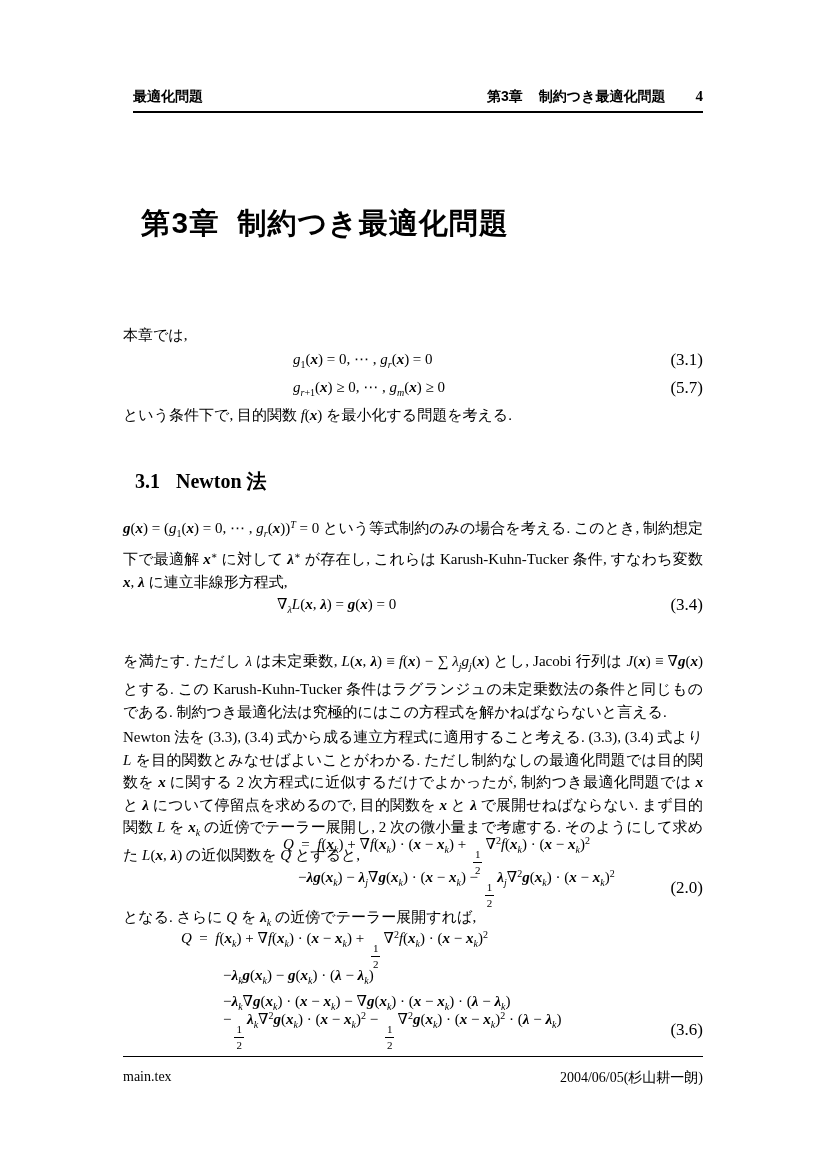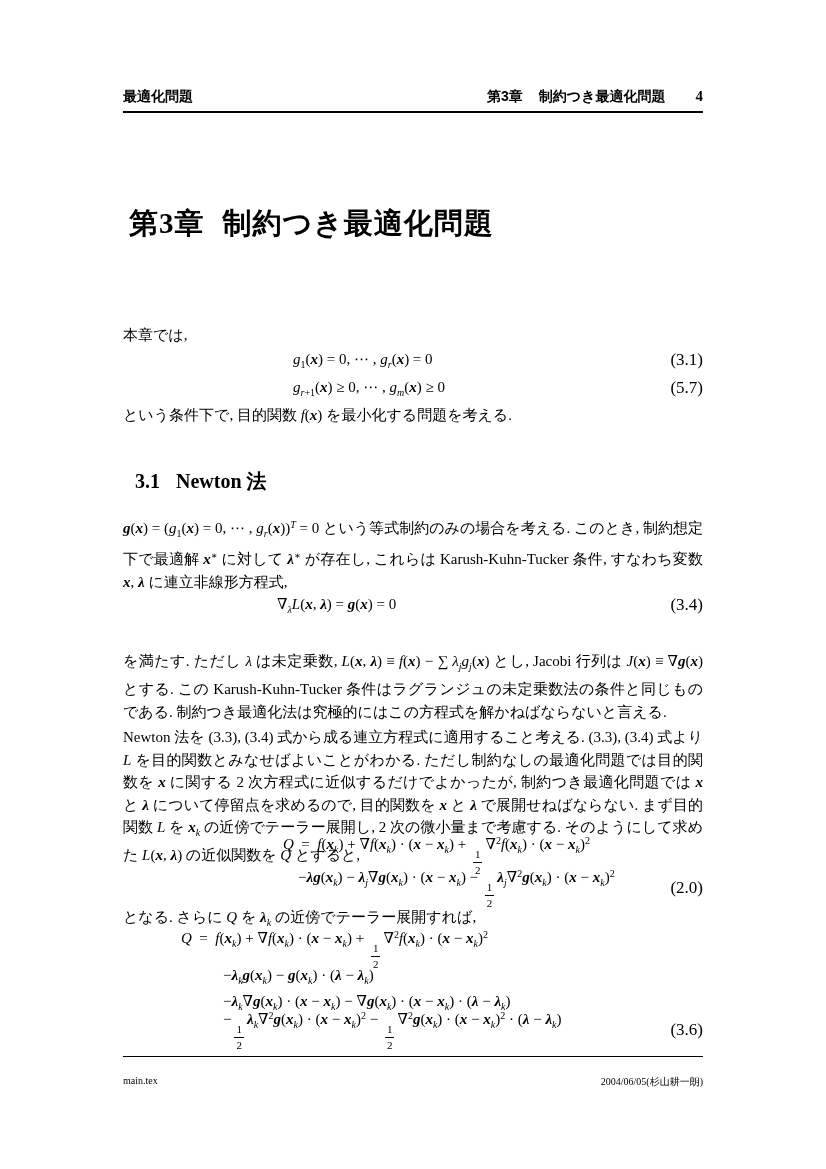--- a/index.html
+++ b/index.html
@@ -1,28 +1,28 @@
 <!DOCTYPE html>
 <html><head>
 <meta charset="utf-8">
 <style>
   html,body{margin:0;padding:0}
   body{width:826px;height:1169px;background:#ffffff;position:relative;color:#000;
        font-family:"Liberation Serif","DejaVu Serif",serif;}
   .page{position:absolute;inset:0;overflow:hidden;background:#fff}
 
-  .header{position:absolute;left:123px;right:123px;top:88px;display:flex;align-items:center;
+  .header{position:absolute;left:133px;right:123px;top:88px;display:flex;align-items:center;
           font-family:"Liberation Sans","DejaVu Sans",sans-serif;font-weight:bold;font-size:14px;
           padding-bottom:5px;border-bottom:2px solid #000}
   .hdr-right{margin-left:auto;display:flex;align-items:baseline}
   .hdr-title{margin-left:16px}
   .hdr-page{margin-left:30px;font-family:"Liberation Serif","DejaVu Serif",serif;font-size:15px}
 
-  .chapter{position:absolute;left:129px;top:204px;margin:0;
-           font-family:Liberation Serif, serif;
+  .chapter{position:absolute;left:141px;top:204px;margin:0;
+           font-family:Liberation Mono, monospace;
            font-size:29px;font-weight:bold;letter-spacing:1px}
   .ch-name{margin-left:18px}
 
   .section{position:absolute;left:123px;margin:12px;font-size:20px;font-weight:bold;
            font-family:"Liberation Serif","DejaVu Serif",serif}
   .sec-name{margin-left:16px}
 
   .para{position:absolute;left:123px;width:580px;margin:0;font-size:15px;line-height:22.5px;
         text-align:justify}
 
@@ -34,21 +34,21 @@
   sub{font-size:10px;vertical-align:-0.35em}
   sup{font-size:10px;vertical-align:0.5em}
   .eq-num{margin-left:auto;font-size:17px}
 
   .frac{display:inline-flex;flex-direction:column;align-items:center;line-height:1;
         vertical-align:-0.6em;margin:0 3px}
   .frac .fn{font-size:11px;padding:0 2px 2px;border-bottom:1px solid #000}
   .frac .fd{font-size:11px;padding-top:2px}
 
   .footer{position:absolute;left:123px;right:123px;top:1056px;border-top:1px solid #000;
-          padding-top:18px;display:flex;font-size:10px}
+          padding-top:12px;display:flex;font-size:14px}
   .ftr-right{margin-left:auto}
 </style>
 </head>
 <body>
 
 <div class="page">
 
   <div class="header">
     <span>最適化問題</span>
     <span class="hdr-right">

